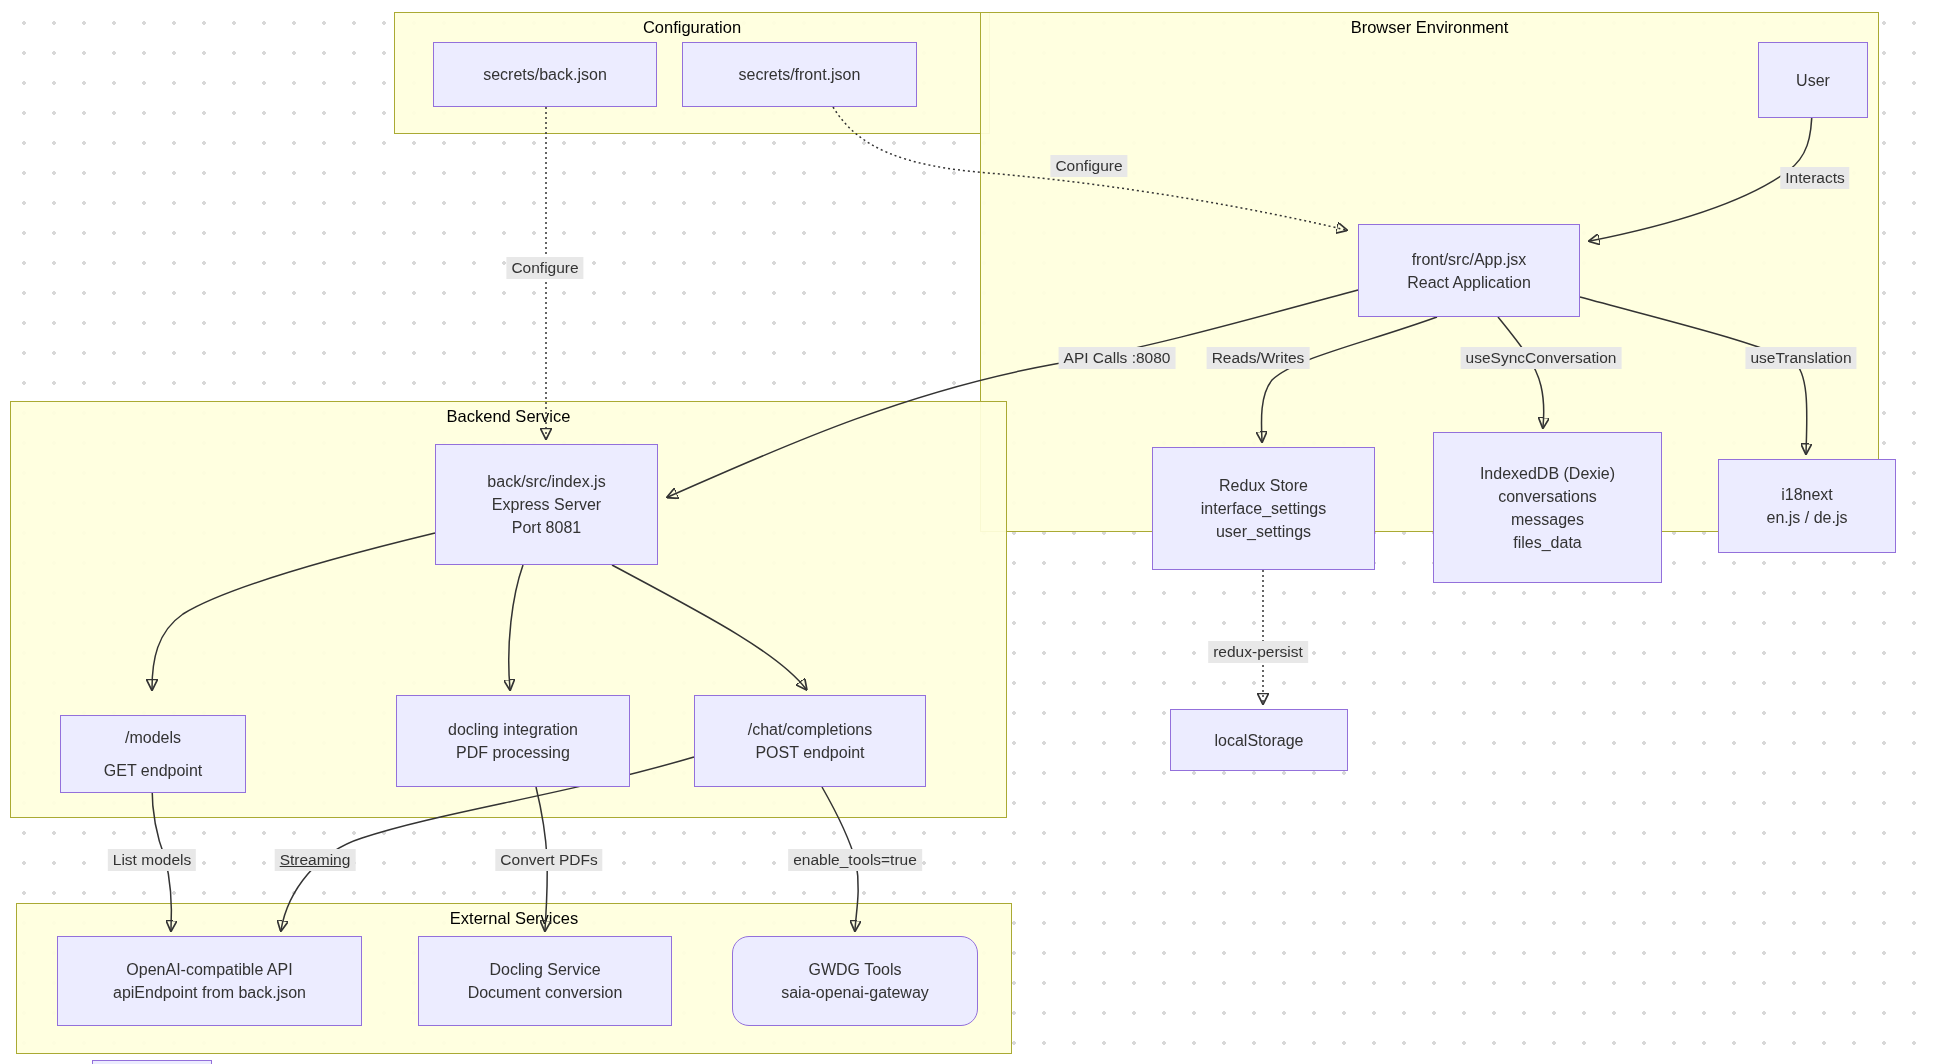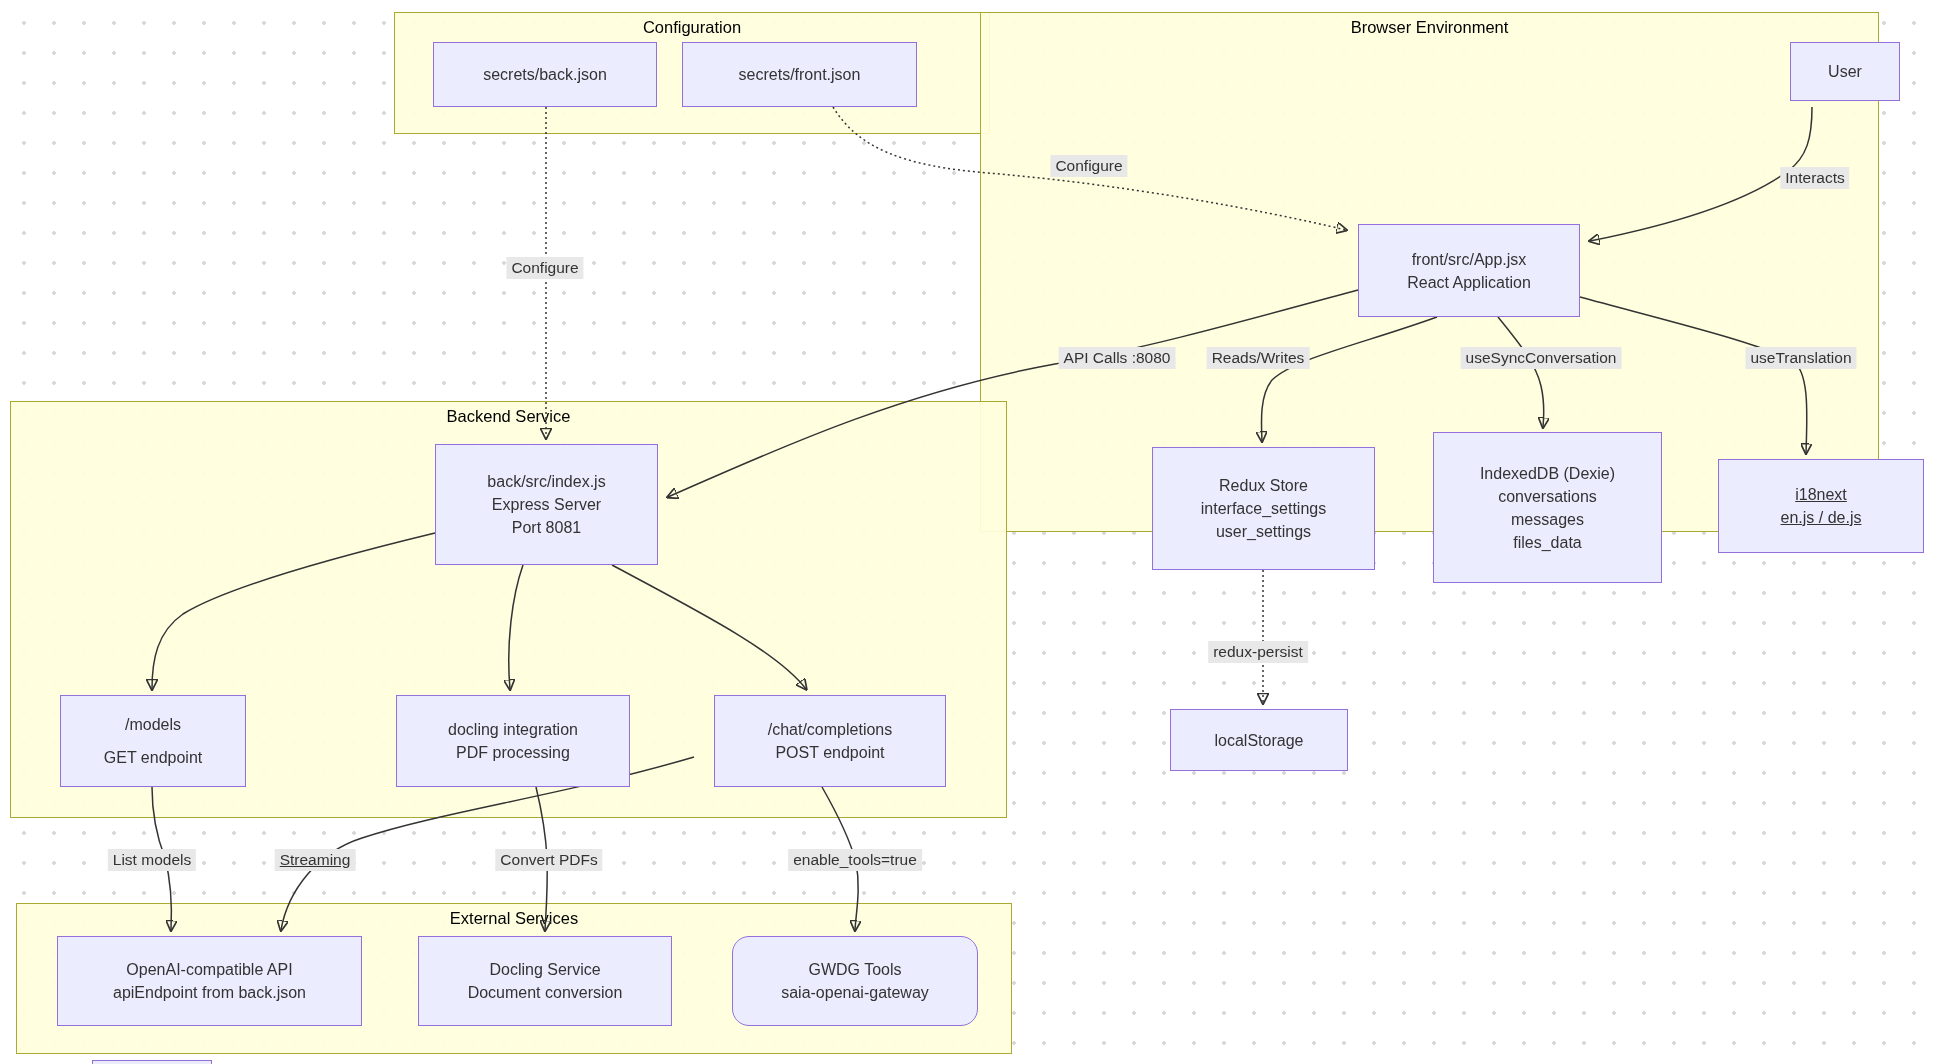--- a/index.html
+++ b/index.html
@@ -74,56 +74,56 @@
     <path marker-end="url(#arrow)" d="M 536,787 C 542,812 546,838 547,858 C 548,888 546,912 545,930"></path>
     <path marker-end="url(#arrow)" d="M 822,787 C 838,815 850,840 856,862 C 861,890 856,912 855,930"></path>
   </svg>
 
   <div class="node" style="left:433px;top:42px;width:224px;height:65px;">
     <div class="nline">secrets/back.json</div>
   </div>
   <div class="node" style="left:682px;top:42px;width:235px;height:65px;">
     <div class="nline">secrets/front.json</div>
   </div>
-  <div class="node" style="left:1758px;top:42px;width:110px;height:59px;margin-left:32px;">
+  <div class="node" style="left:1758px;top:42px;width:110px;height:76px;">
     <div class="nline">User</div>
   </div>
   <div class="node" style="left:1358px;top:224px;width:222px;height:93px;text-align:center;">
     <div class="nline">front/src/App.jsx</div>
     <div class="nline">React Application</div>
   </div>
   <div class="node" style="left:1152px;top:447px;width:223px;height:123px;">
     <div class="nline">Redux Store</div>
     <div class="nline">interface_settings</div>
     <div class="nline">user_settings</div>
   </div>
   <div class="node" style="left:1433px;top:432px;width:229px;height:151px;">
     <div class="nline">IndexedDB (Dexie)</div>
     <div class="nline">conversations</div>
     <div class="nline">messages</div>
     <div class="nline">files_data</div>
   </div>
-  <div class="node" style="left:1718px;top:459px;width:206px;height:94px;text-decoration:underline;">
+  <div class="node" style="left:1718px;top:459px;width:178px;height:94px;">
     <div class="nline">i18next</div>
     <div class="nline">en.js / de.js</div>
   </div>
   <div class="node" style="left:435px;top:444px;width:223px;height:121px;">
     <div class="nline">back/src/index.js</div>
     <div class="nline">Express Server</div>
     <div class="nline">Port 8081</div>
   </div>
-  <div class="node" style="left:60px;top:695px;width:186px;height:92px;gap:10px;">
+  <div class="node" style="left:60px;top:715px;width:186px;height:78px;gap:10px;">
     <div class="nline">/models</div>
     <div class="nline">GET endpoint</div>
   </div>
   <div class="node" style="left:396px;top:695px;width:234px;height:92px;">
     <div class="nline">docling integration</div>
     <div class="nline">PDF processing</div>
   </div>
-  <div class="node" style="left:694px;top:695px;width:232px;height:92px;margin-left:20px;">
+  <div class="node" style="left:694px;top:695px;width:232px;height:92px;">
     <div class="nline">/chat/completions</div>
     <div class="nline">POST endpoint</div>
   </div>
   <div class="node" style="left:57px;top:936px;width:305px;height:90px;">
     <div class="nline">OpenAI-compatible API</div>
     <div class="nline">apiEndpoint from back.json</div>
   </div>
   <div class="node" style="left:418px;top:936px;width:254px;height:90px;">
     <div class="nline">Docling Service</div>
     <div class="nline">Document conversion</div>

